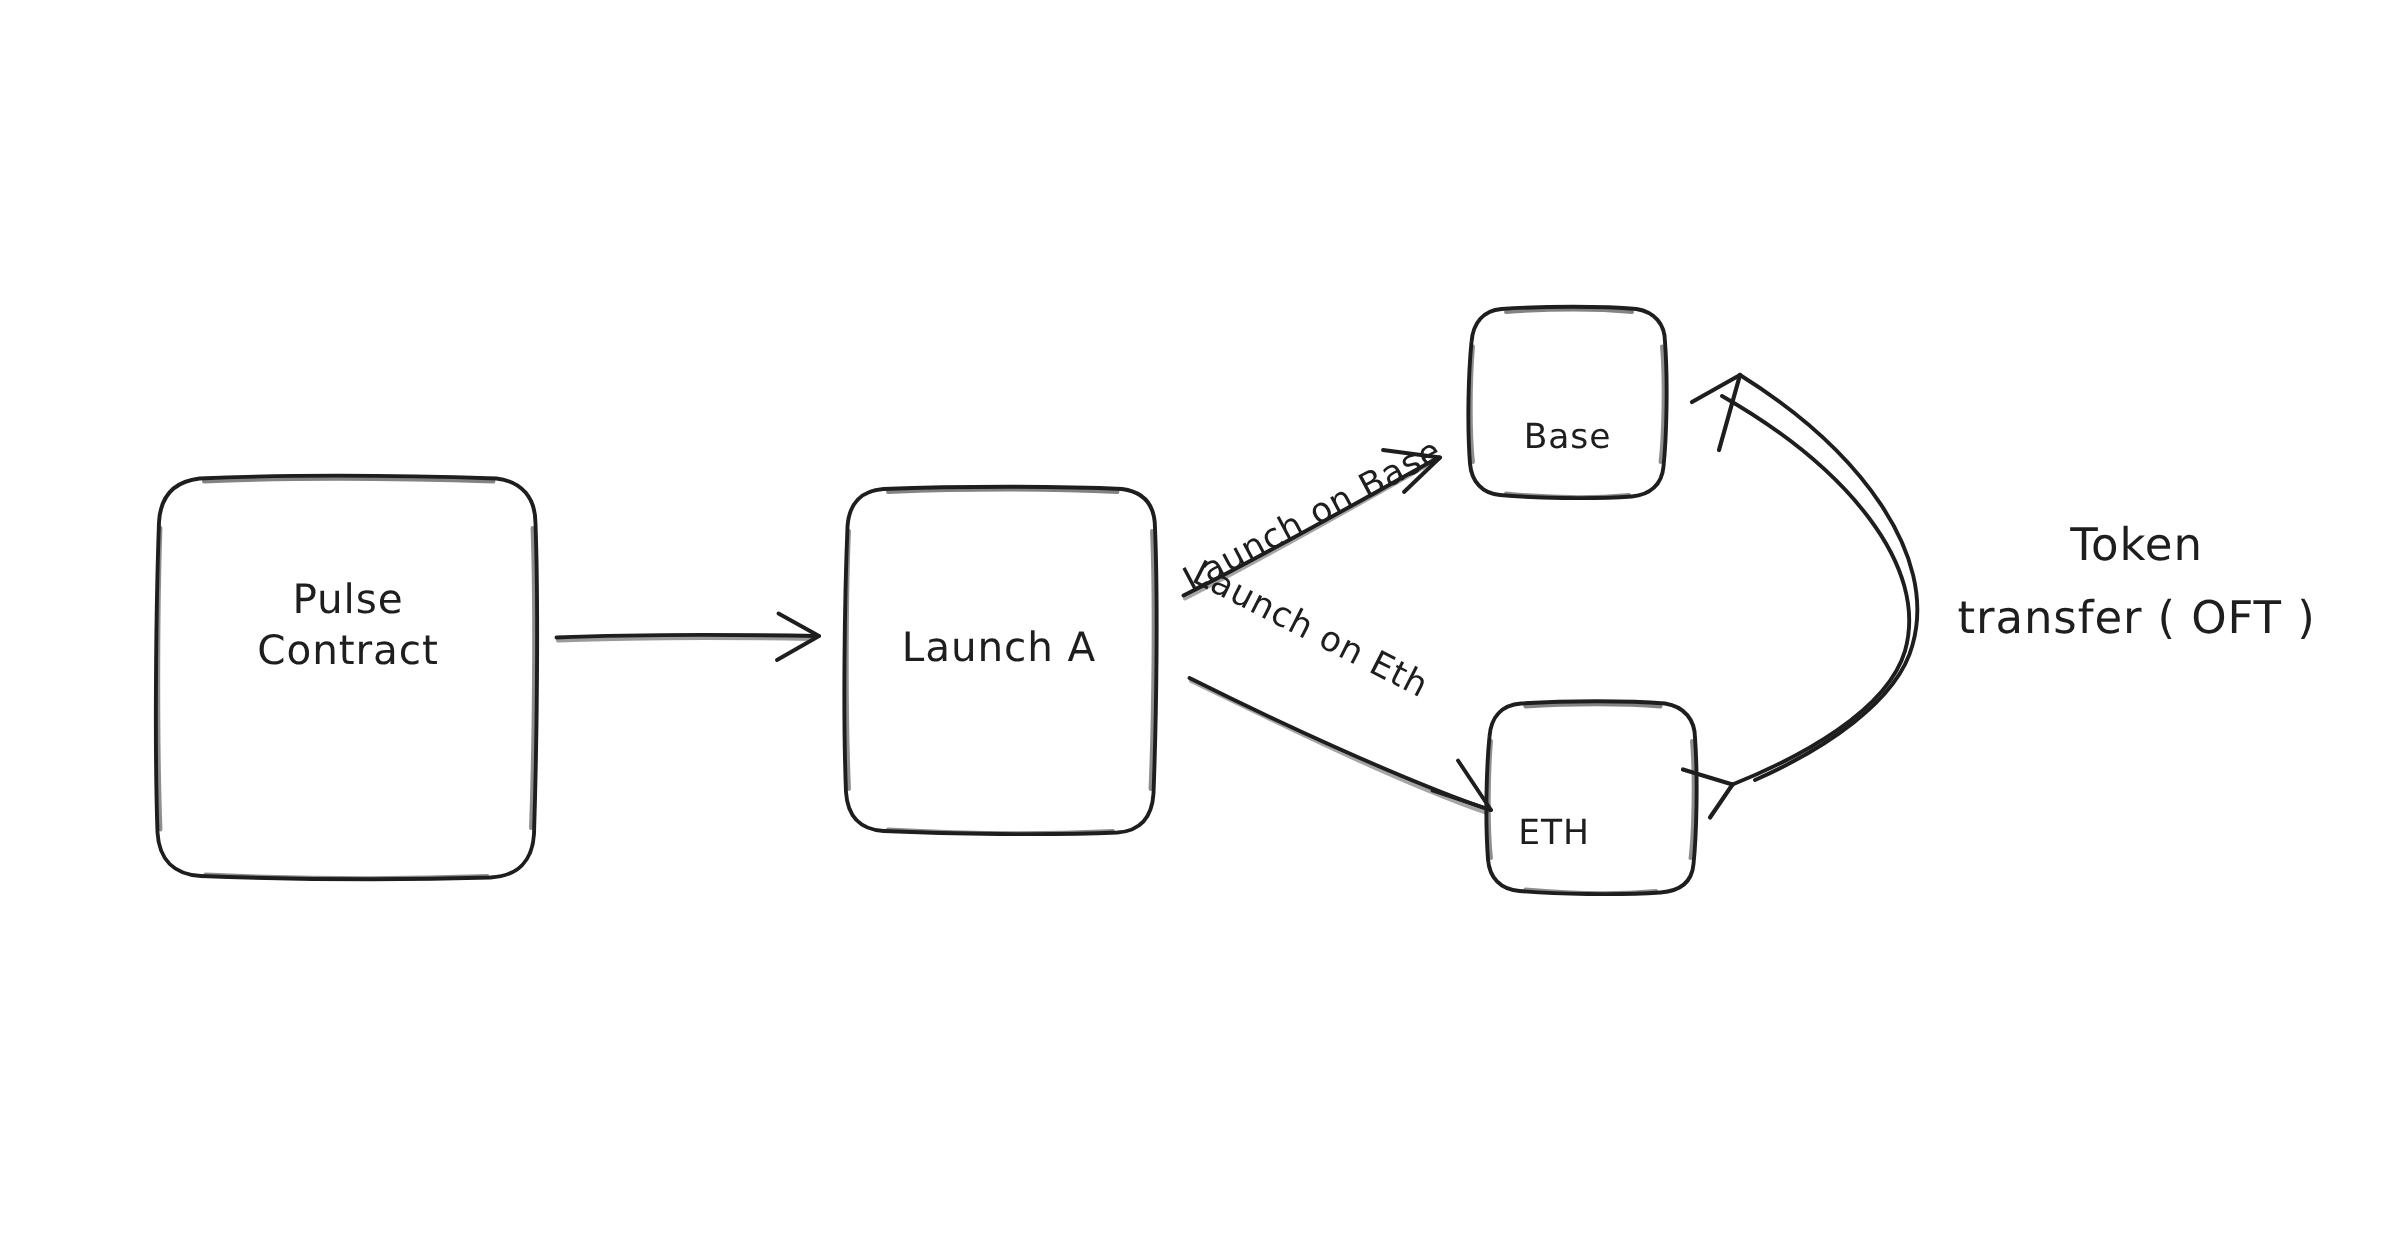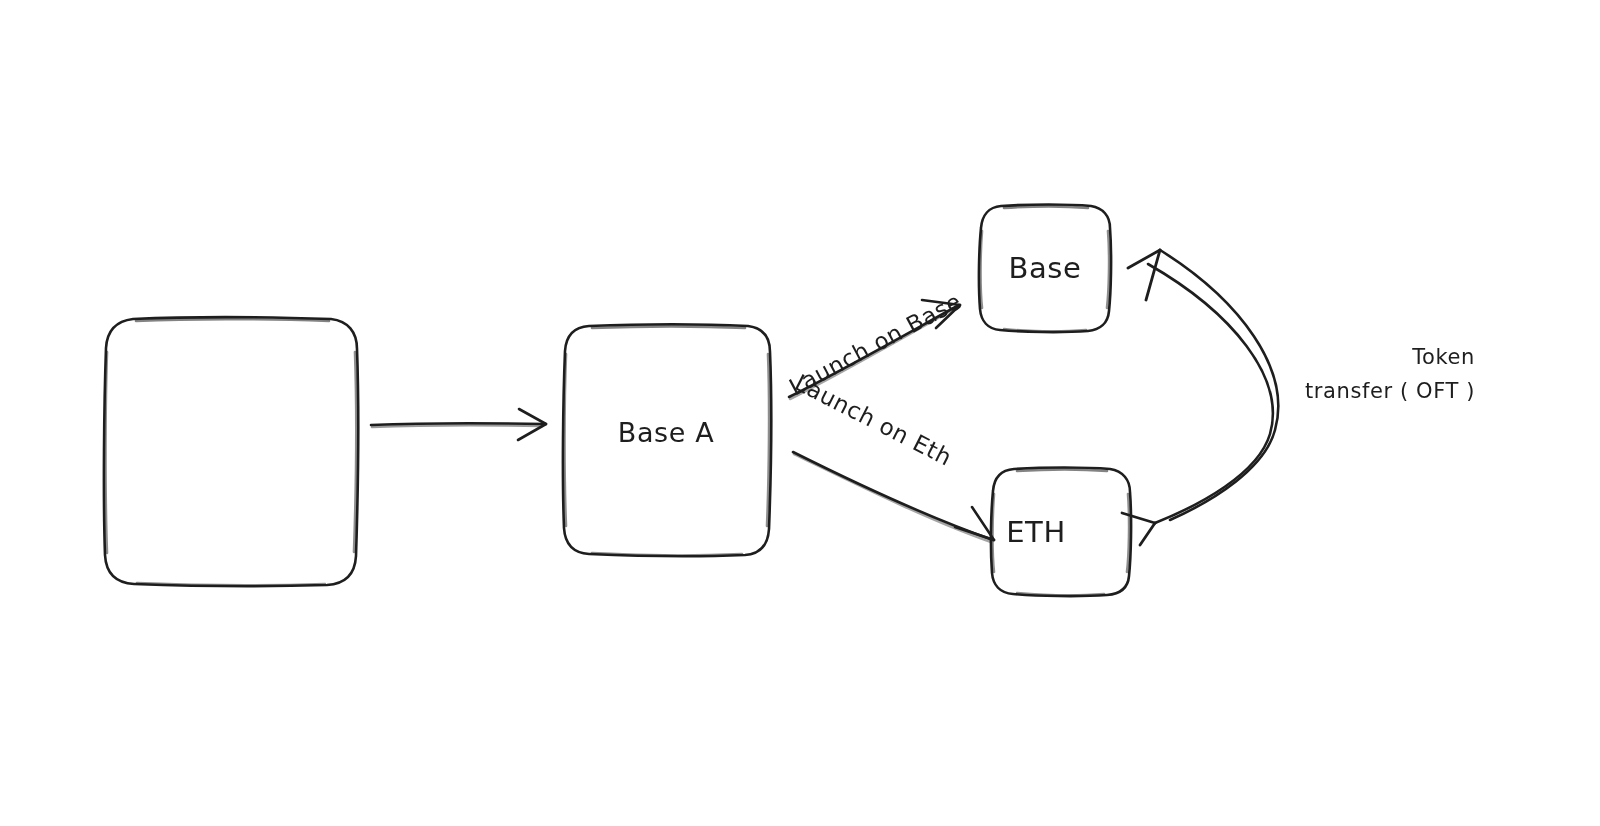--- a/index.html
+++ b/index.html
@@ -38,30 +38,31 @@
     white-space: pre;
     line-height: 1.26;
     text-align: center;
     pointer-events: none;
   }
   .node-label {
     font-size: 27px;
     transform: translate(-50%, -50%);
   }
   .node-label.small {
-    font-size: 29px;
+    font-size: 23px;
+    margin-top: 24px;
   }
   .edge-label {
     font-size: 23px;
     transform-origin: 50% 50%;
     white-space: nowrap;
   }
   .free-label {
-    font-size: 21px;
-    text-align: right;
+    font-size: 30px;
+    text-align: center;
     line-height: 1.62;
   }
 </style>
 </head>
 <body>
 
 <div id="canvas">
 
   <svg id="sketch" viewBox="0 0 1600 826">
     <g fill="none" stroke="#1e1e1e" stroke-width="2.6" stroke-linecap="round" stroke-linejoin="round">
@@ -139,22 +140,23 @@
 
       <g>
         <path d="M1148 264 C 1232 312, 1286 378, 1270 434 C 1258 474, 1200 505, 1155 523"></path>
         <path d="M1122 513 L 1155 523" stroke-width="2.8"></path>
         <path d="M1140 545 L 1155 523" stroke-width="2.8"></path>
       </g>
 
     </g>
   </svg>
 
+  <div class="node-label" style="left:232px; top:418px;"><span>Pulse</span><br><span>Contract</span></div>
 
-  <div class="node-label" style="left:666px; top:433px;">Base A</div>
+  <div class="node-label" style="left:666px; top:433px;">Launch A</div>
 
   <div class="node-label small" style="left:1045px; top:268px;">Base</div>
 
   <div class="node-label small" style="left:1036px; top:532px;">ETH</div>
 
   <div class="edge-label" style="left:780px; top:330px; transform: rotate(-28deg);">Launch on Base</div>
 
   <div class="edge-label" style="left:787px; top:406px; transform: rotate(27deg);">Launch on Eth</div>
 
   <div class="free-label" style="left:1305px; top:340px;"><span>Token</span><br><span>transfer ( OFT )</span></div>

